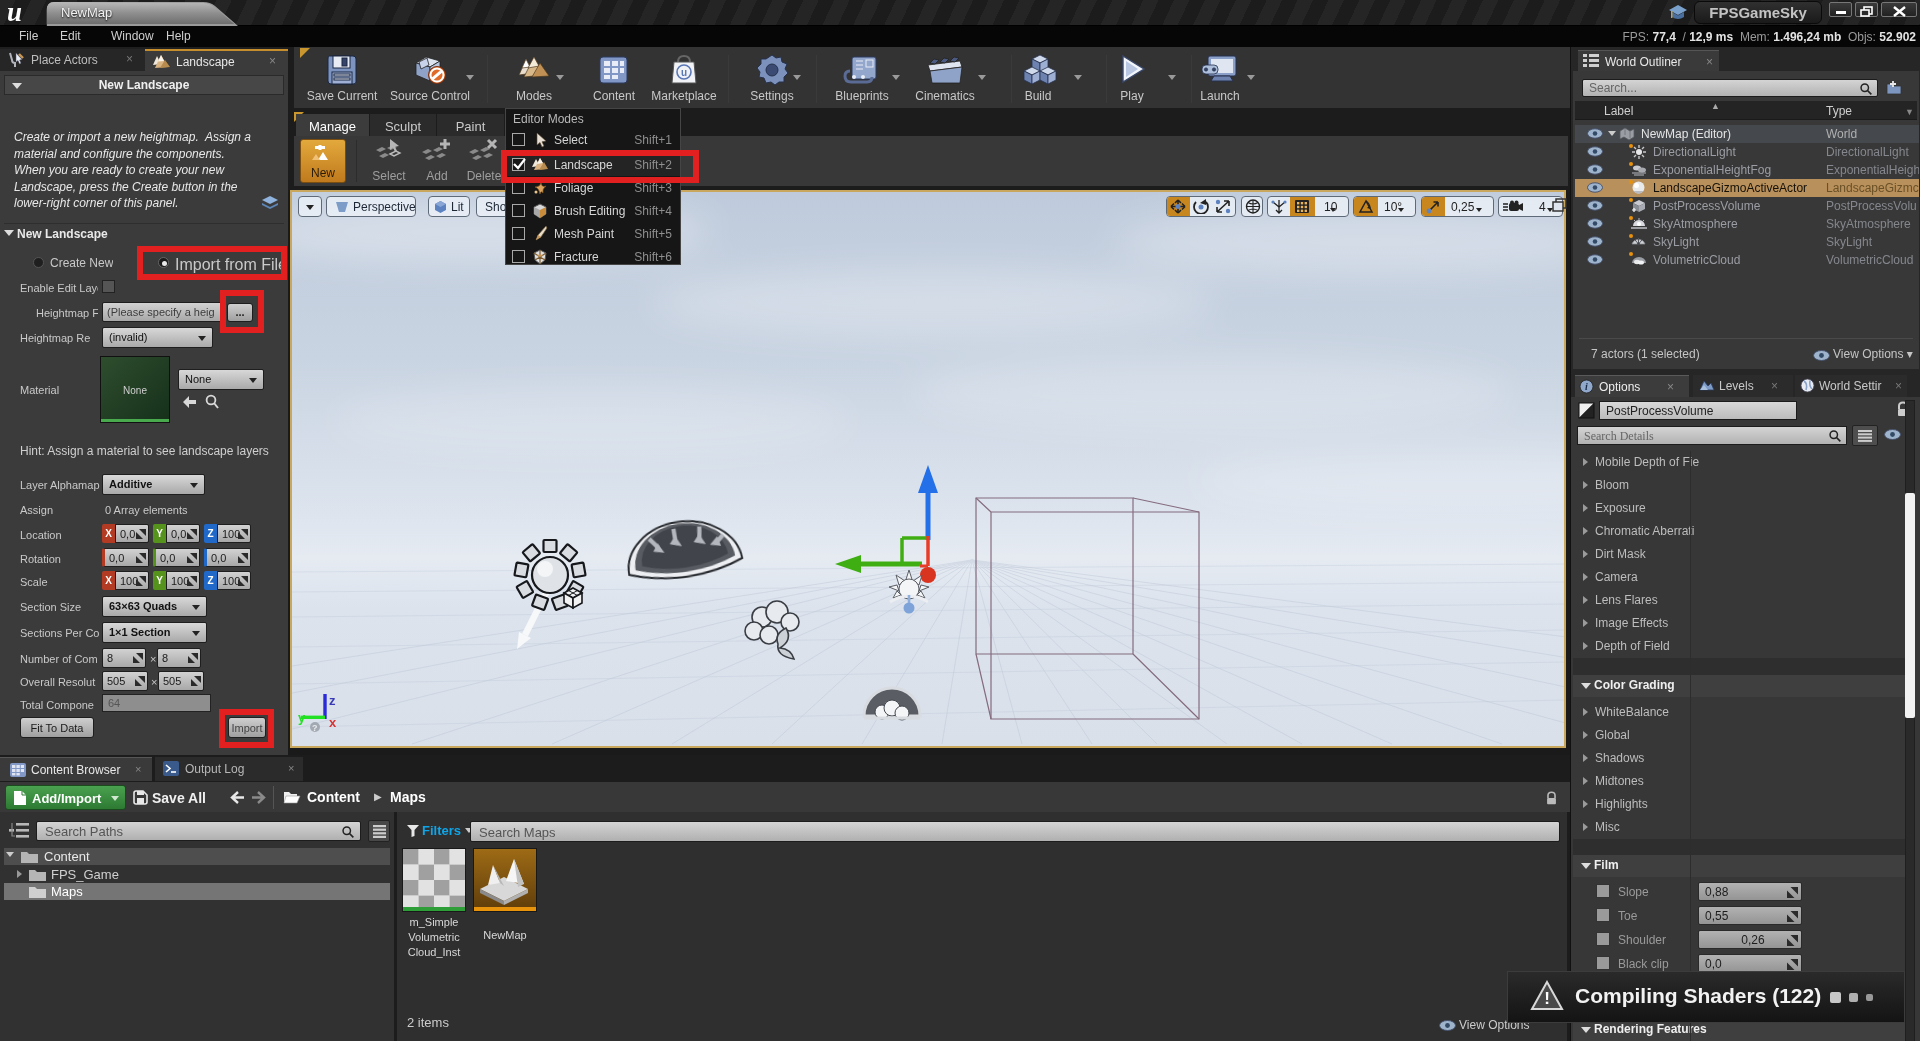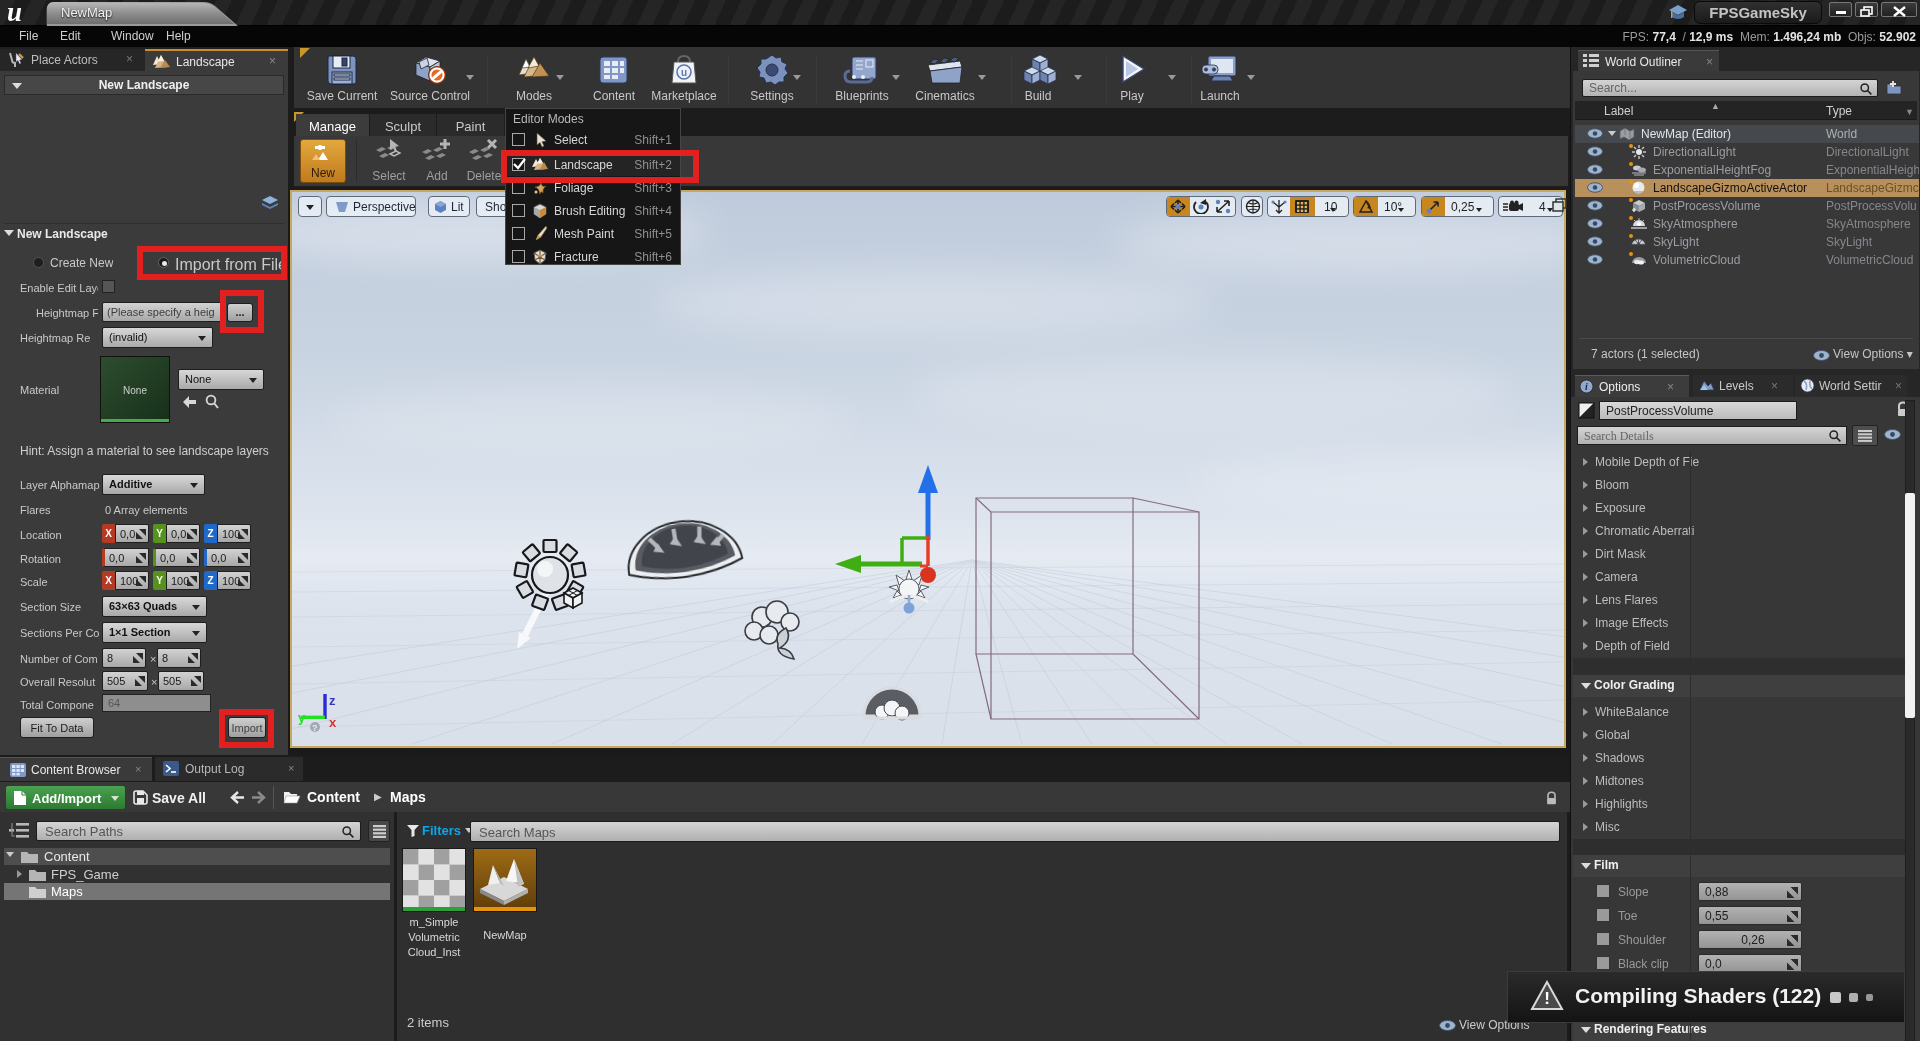--- a/index.html
+++ b/index.html
@@ -145,20 +145,21 @@
           <path d="M12,2 L16,6" stroke="#c89858" stroke-width="2.4"></path>
         </svg>Place Actors<span style="position:absolute;left:126px;top:3px;color:#777;">×</span></div>
     <div class="abs ltab" id="ltab2"><svg style="position:absolute;left:6px;top:2px;" width="20" height="17" viewBox="0 0 20 17">
           <path d="M6,3 L10,11 L2,12 Z" fill="#f0e8da"></path>
           <path d="M10,2 L17,14 L4,15 Z" fill="#d9b482"></path>
           <path d="M10,2 L13,8 L7,8.6 Z" fill="#faf4ea"></path>
           <path d="M14,7 L19,14 L9,15 Z" fill="#b88b4e"></path>
         </svg>Landscape<span style="position:absolute;left:124px;top:3px;color:#888;">×</span></div>
     <div class="abs" id="lbody">
       <div class="abs" id="nlhead"><span style="position:absolute;left:7px;top:7px;border:5px solid transparent;border-top:6px solid #ddd;"></span>New Landscape</div>
+      <div class="abs" id="desc">Create or import a new heightmap.&nbsp; Assign a<br>material and configure the components.<br>When you are ready to create your new<br>Landscape, press the Create button in the<br>lower-right corner of this panel.</div>
       <svg class="abs" style="left:261px;top:125px;" width="18" height="16" viewBox="0 0 18 16">
           <path d="M9,0 L17,4 L9,8 L1,4 Z" fill="#8fb3dd"></path>
           <path d="M1,7 L9,11 L17,7 L17,9 L9,13 L1,9 Z" fill="#5d87b8"></path>
         </svg>
       <div class="seprow abs" style="top:152px;"></div>
       <div class="abs" style="left:4px;top:156px;color:#e9e9e9;font-weight:bold;font-size:12px;"><span style="display:inline-block;width:0;height:0;border:5px solid transparent;border-top:6px solid #ddd;margin-right:3px;position:relative;top:3px;"></span>New Landscape</div>
 
       <div class="abs" style="left:33px;top:186px;width:11px;height:11px;border-radius:50%;background:#1f1f1f;border:1px solid #555;"></div>
       <div class="abs lab" style="left:50px;top:185px;font-size:12px;">Create New</div>
       <div class="abs" style="left:158px;top:186px;width:11px;height:11px;border-radius:50%;background:#1b1b1b;border:1px solid #666;">
@@ -187,21 +188,21 @@
         </svg>
       <svg class="abs" style="left:203px;top:322px;" width="17" height="17" viewBox="0 0 17 17">
           <circle cx="8" cy="7" r="4.4" fill="none" stroke="#d8d8d8" stroke-width="1.8"></circle>
           <path d="M11,10 L15,15" stroke="#d8d8d8" stroke-width="2"></path>
         </svg>
 
       <div class="abs" style="left:20px;top:373px;color:#cfcfcf;font-size:12px;">Hint: Assign a material to see landscape layers</div>
 
       <div class="abs lab" style="top:408px;width:80px;">Layer Alphamap</div>
       <div class="abs drop" style="left:102px;top:403px;width:103px;height:21px;font-weight:bold;">Additive</div>
-      <div class="abs lab" style="top:433px;">Flares</div>
+      <div class="abs lab" style="top:433px;">Assign</div>
       <div class="abs lab" style="left:105px;top:433px;">0 Array elements</div>
 
       <div class="abs lab" style="top:458px;">Location</div>
       <div class="abs xyz" style="left:102px;top:453px;background:#b33b24;">X</div>
       <div class="abs field" style="left:115px;top:453px;width:34px;height:19px;border-radius:0 2px 2px 0;">0,0<svg style="position:absolute;right:2px;top:4px;" width="10" height="10" viewBox="0 0 10 10">
             <path d="M3,0 L10,0 L10,7 Z" fill="#2a2a2a"></path>
             <path d="M0,3 L0,10 L7,10 Z" fill="#2a2a2a"></path>
           </svg></div>
       <div class="abs xyz" style="left:153px;top:453px;background:#55931c;">Y</div>
       <div class="abs field" style="left:166px;top:453px;width:34px;height:19px;border-radius:0 2px 2px 0;">0,0<svg style="position:absolute;right:2px;top:4px;" width="10" height="10" viewBox="0 0 10 10">

